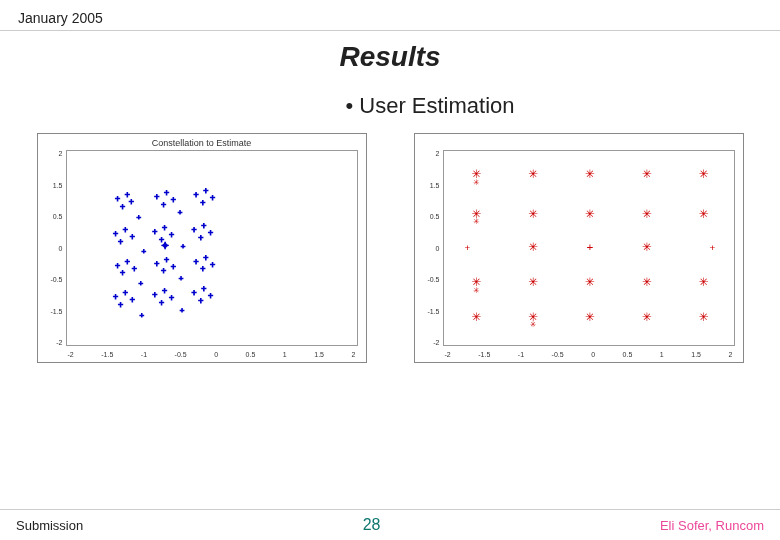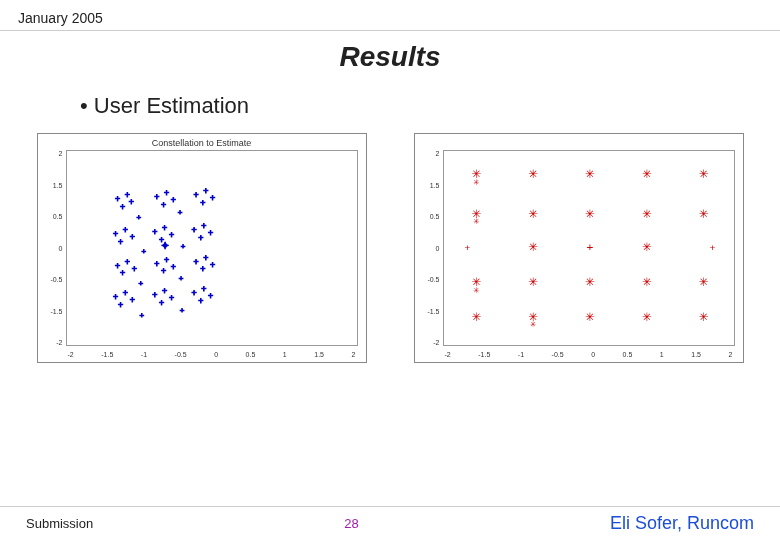--- a/index.html
+++ b/index.html
@@ -38,20 +38,21 @@
       color: #222;
     }
     .bullet-section {
       margin-left: 80px;
       margin-top: 8px;
       margin-bottom: 14px;
     }
     .bullet-section p {
       font-size: 22px;
       color: #222;
+      text-align: center;
     }
     .charts-area {
       display: flex;
       justify-content: space-around;
       align-items: flex-start;
       padding: 0 13px;
       margin-top: 4px;
     }
     .chart-container {
       width: 330px;
@@ -111,34 +112,34 @@
       color: #333;
     }
     .footer {
       position: absolute;
       bottom: 0;
       left: 0;
       right: 0;
       display: flex;
       justify-content: space-between;
       align-items: center;
-      padding: 6px 26px;
+      padding: 6px 16px;
       border-top: 1px solid #ccc;
     }
     .footer-left {
       font-size: 13px;
       color: #222;
     }
     .footer-center {
+      font-size: 16px;
+      color: #0f766e;
+    }
+    .footer-right {
       font-size: 13px;
-      color: #a21caf;
-    }
-    .footer-right {
-      font-size: 18px;
-      color: #1d4ed8;
+      color: #ec4899;
     }
   </style>
 </head>
 <body>
 
 <div class="header">
   <span class="header-left">January 2005</span>
 </div>
 
 <div class="title-section">

